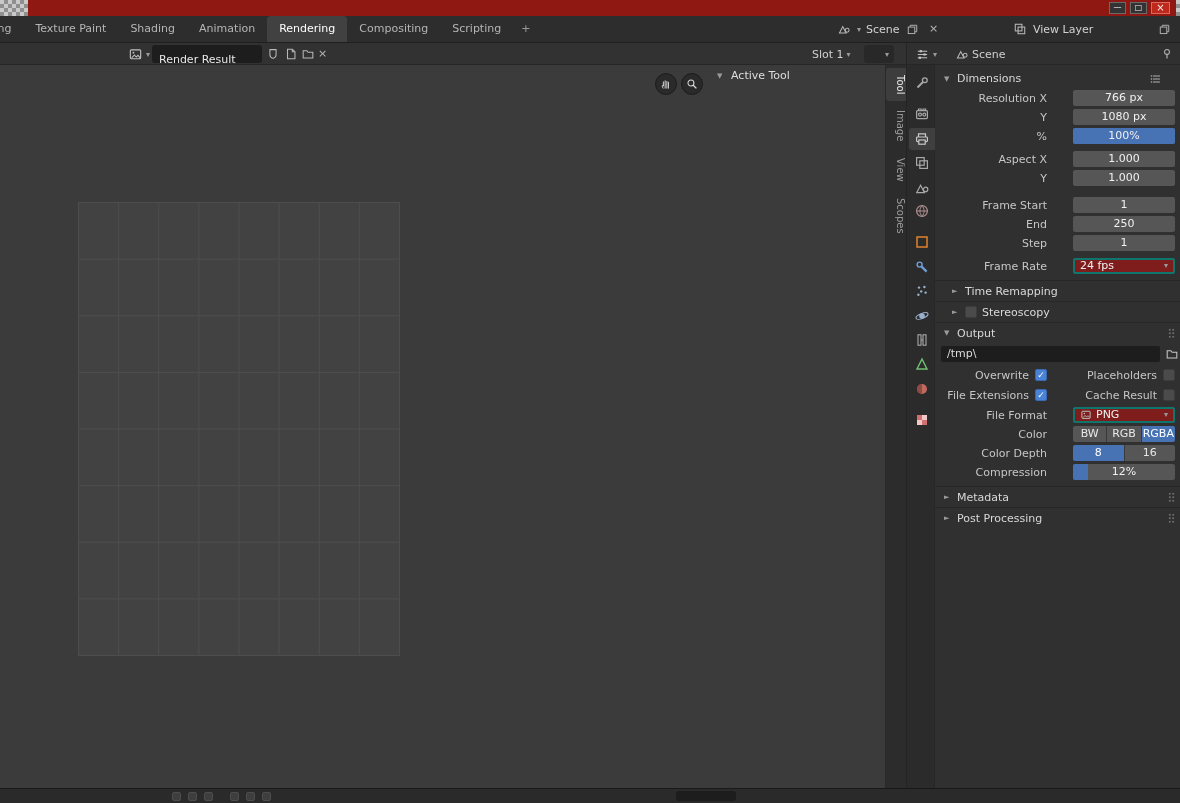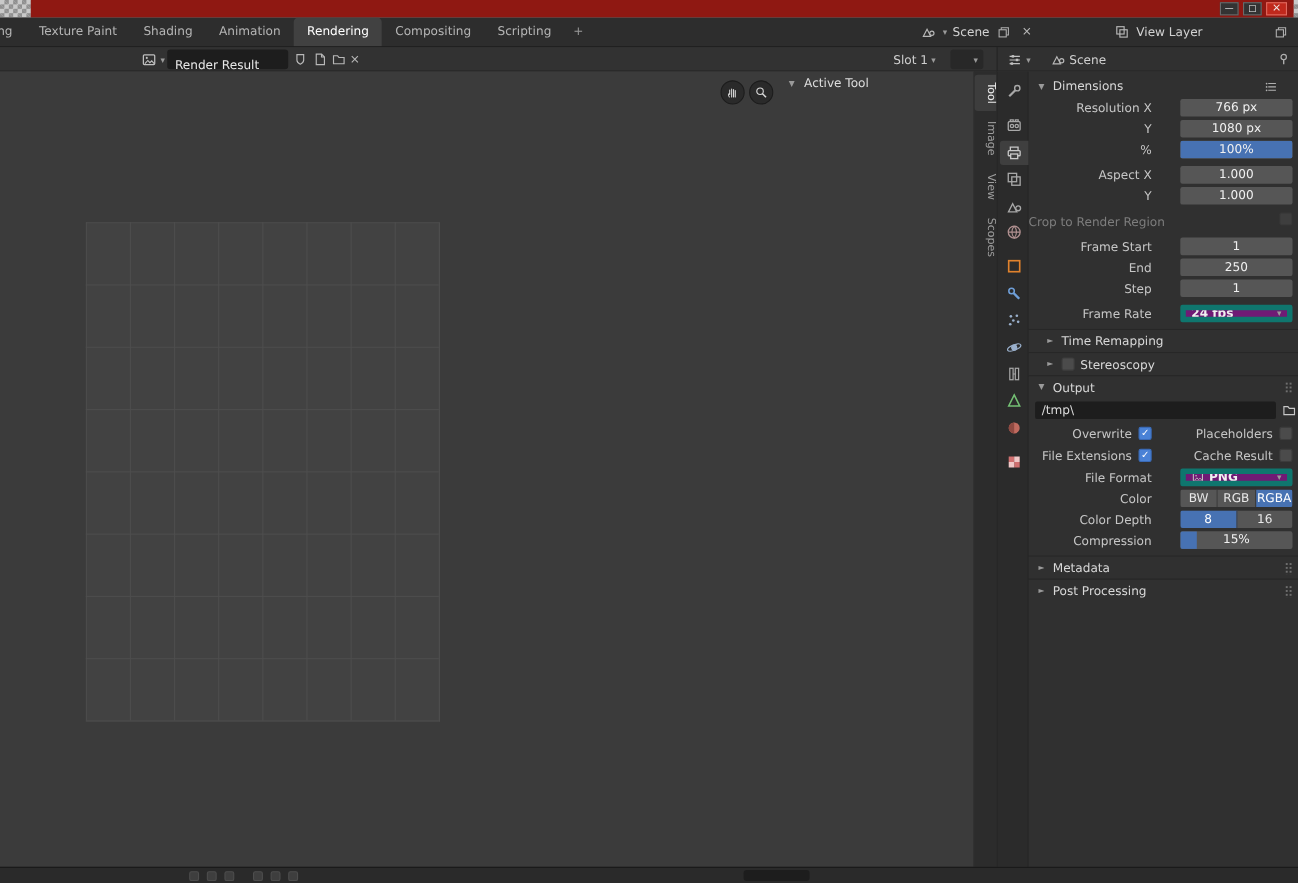--- a/index.html
+++ b/index.html
@@ -90,22 +90,22 @@
   .spacer { flex:1; }
   .grip { width:7px; height:11px;
     background-image:radial-gradient(#6e6e6e 1px,transparent 1.1px);
     background-size:3.5px 3.5px; }
 
   .row { display:flex; align-items:center; height:18px; margin:0 0 1px 0;gap:20px; }
   .row .lbl { flex:0 0 118px; text-align:right; padding-right:6px; color:#c6c6c6; white-space:nowrap; }
   .row .lbl.dim { color:#7d7d7d; }
   .field { flex:1; margin-right:6px; height:16px; line-height:16px; border-radius:2px;
     background:#565656; color:#f0f0f0; text-align:center; position:relative; overflow:hidden; }
-  .field.dd { background:#701a75; border:5px solid #0f766e; text-align:left;
-    display:flex; align-items:center; padding:0 5px; gap:4px;font-weight:bold; }
+  .field.dd { background:#7f1d1d; border:2px solid #0f766e; text-align:left;
+    display:flex; align-items:center; padding:0 5px; gap:4px; }
   .field.dd .ddtxt { flex:1; font-style:normal; }
   .field .fill { position:absolute; left:0; top:0; bottom:0; background:#4772b3; }
   .field .ftxt { position:relative; z-index:1; display:block; }
   .gap { height:4px; }
 
   .cb { width:12px; height:12px; border-radius:2px; background:#4b4b4b;
     border:1px solid #3c3c3c; display:inline-flex; align-items:center; justify-content:center;
     color:#fff; font-size:9px; flex:0 0 12px; }
   .cb.checked { background:#4a82d6; border-color:#3a6ab6; }
   .cb.dim { opacity:.55; }
@@ -428,26 +428,20 @@
           <span class="ftxt">1.000</span>
         </span>
     </div>
     <div class="row">
       <span class="lbl">Y</span>
       <span class="field">
           <span class="ftxt">1.000</span>
         </span>
     </div>
     <div class="gap"></div>
-    <div class="row">
-      <span class="lbl dim">Crop to Render Region</span>
-      <span class="field" style="background:none">
-          <span class="cb dim" style="float:right"></span>
-        </span>
-    </div>
     <div class="gap"></div>
     <div class="row">
       <span class="lbl">Frame Start</span>
       <span class="field">
           <span class="ftxt">1</span>
         </span>
     </div>
     <div class="row">
       <span class="lbl">End</span>
       <span class="field">
@@ -541,21 +535,21 @@
       <span class="seg">
         <span class="sel">8</span>
         <span>16</span>
       </span>
     </div>
 
     <div class="row">
       <span class="lbl">Compression</span>
       <span class="field">
         <span class="fill" style="width: 15%;"></span>
-        <span class="ftxt">15%</span>
+        <span class="ftxt">12%</span>
       </span>
     </div>
     <div class="gap"></div>
 
     <div class="panel-h">
       <span class="tri">►</span>
       <span>Metadata</span>
       <span class="spacer"></span>
       <span class="grip"></span>
     </div>

